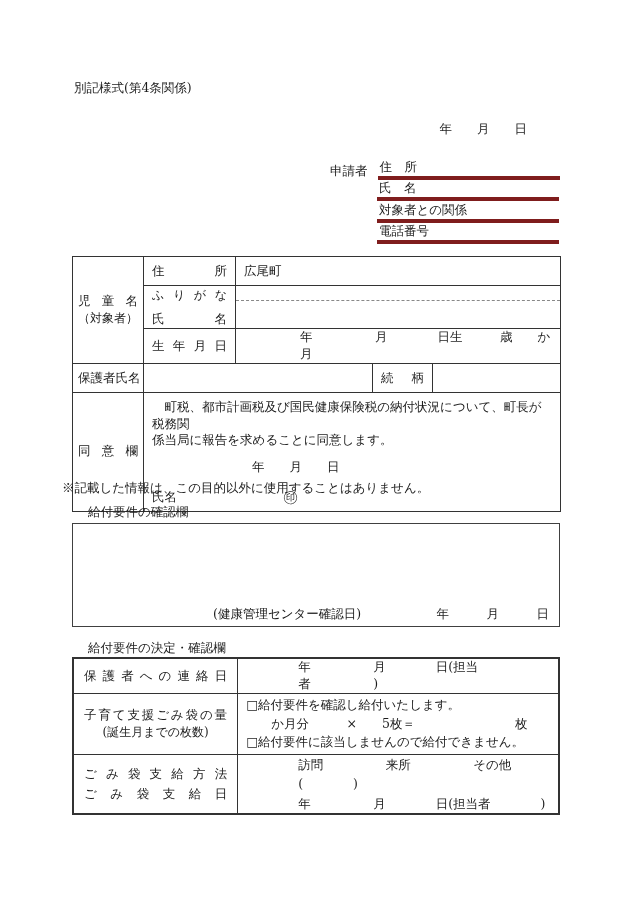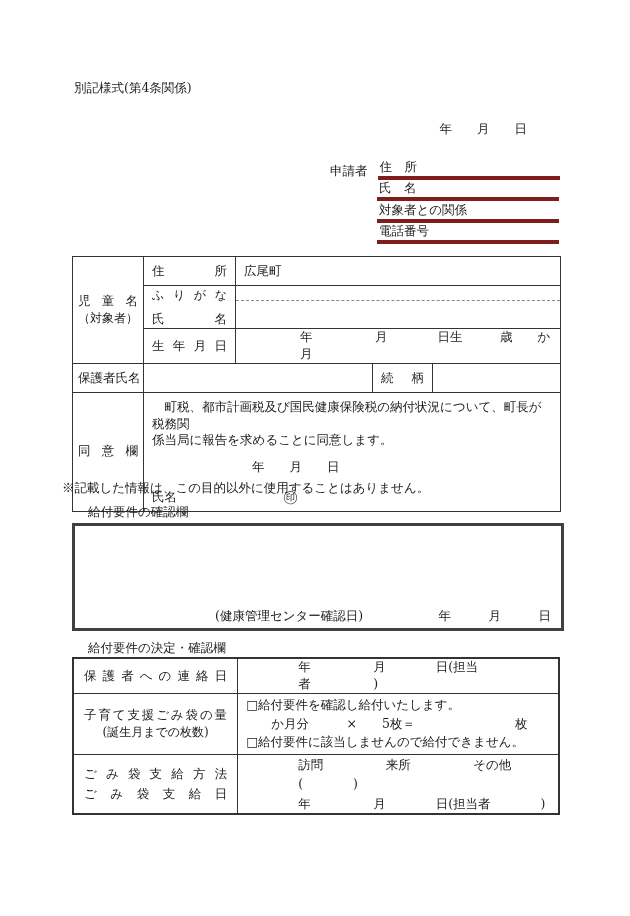--- a/index.html
+++ b/index.html
@@ -39,21 +39,21 @@
   .ml52{margin-left:52px;}
   .consent{vertical-align:top;padding:6px 8px 4px 8px;}
   .consent .ctext{line-height:16.5px;}
   .consent-date{margin-top:10px;margin-left:100px;}
   .consent-name{display:flex;align-items:center;margin-top:12px;padding-right:16px;}
   .consent-name .gap{width:106px;}
   .seal{font-size:15px;}
   .note{left:62px;top:480px;}
   .sec-head{left:88px;top:504px;}
   .sec-head2{left:88px;top:640px;}
-  .cbox{left:72px;top:523px;width:486px;height:102px;border:3px solid #404040;}
+  .cbox{left:72px;top:523px;width:486px;height:102px;border:1px solid #404040;}
   .cbox-footer{position:absolute;bottom:3px;left:0;width:100%;display:flex;align-items:flex-end;}
   .cbox-label{margin-left:140px;}
   .cbox-date{margin-left:auto;margin-right:10px;}
   .line19{line-height:19.5px;}
   .t2 .amt{padding:2px 8px;line-height:18.5px;}
 </style>
 </head>
 <body>
 
 <div class="page">

